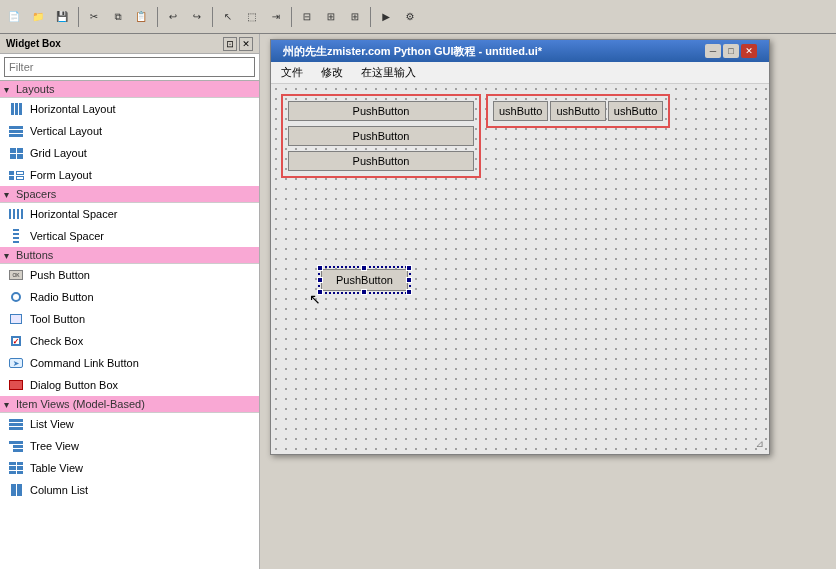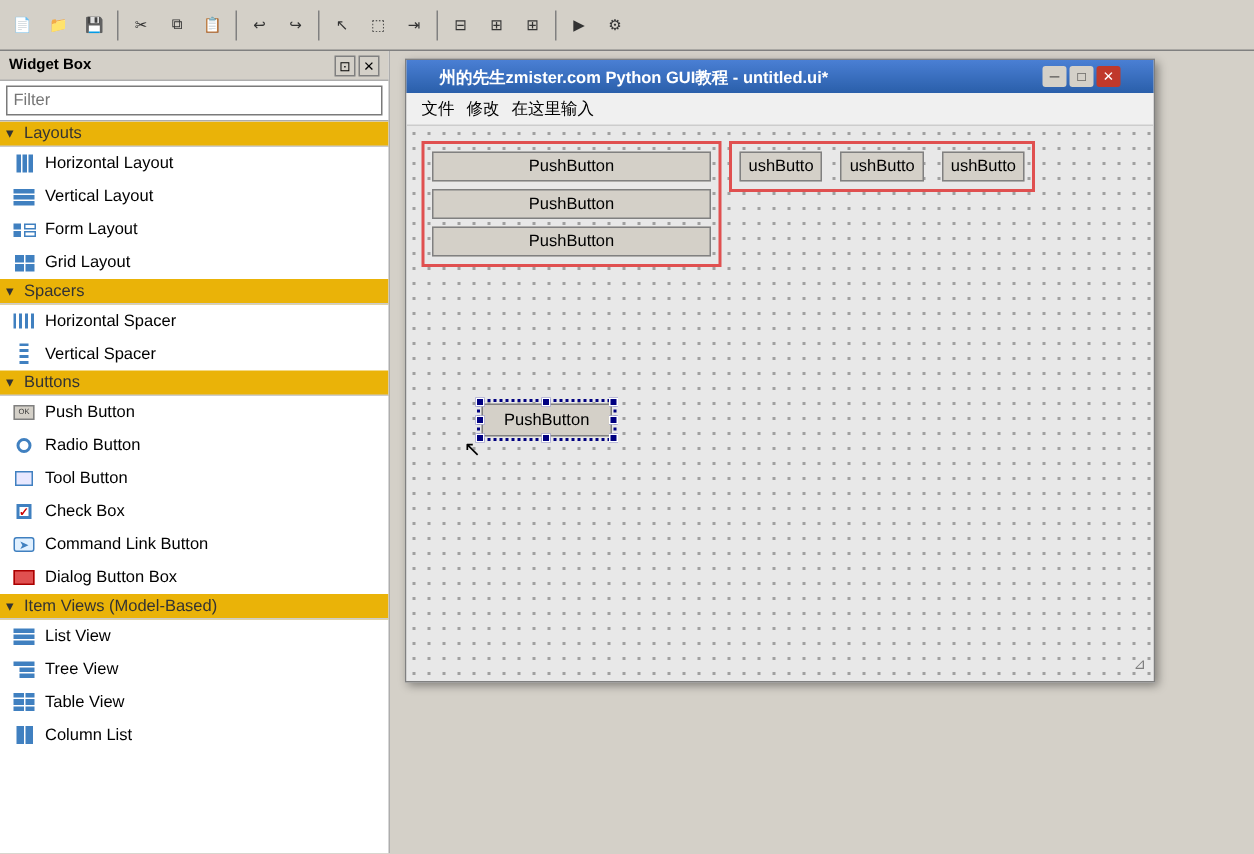--- a/index.html
+++ b/index.html
@@ -99,21 +99,21 @@
       border: 1px solid #7a7a7a;
       padding: 0 4px;
       font-size: 11px;
       background: white;
     }
     .widget-list {
       flex: 1;
       overflow-y: auto;
     }
     .section-header {
-      background: #eab308;
+      background: #f9a8d4;
       padding: 2px 4px 2px 16px;
       font-size: 11px;
       color: #333;
       border-bottom: 1px solid #ccc;
       cursor: pointer;
       display: flex;
       align-items: center;
       gap: 4px;
       position: relative;
     }
@@ -158,21 +158,21 @@
       top: 5px;
       left: 10px;
       width: 500px;
       background: #f0f0f0;
       border: 1px solid #808080;
       box-shadow: 2px 2px 6px rgba(0,0,0,0.4);
     }
     .designer-titlebar {
       background: linear-gradient(to bottom, #4a7fd4, #2a5faa);
       color: white;
-      padding: 3px 22px;
+      padding: 3px 12px;
       display: flex;
       align-items: center;
       justify-content: space-between;
       height: 22px;
     }
     .designer-titlebar .title-text {
       font-size: 11px;
       font-weight: bold;
     }
     .designer-titlebar .win-btns {
@@ -191,20 +191,21 @@
     }
     .win-btn-min { background: #d4d0c8; color: #333; }
     .win-btn-max { background: #d4d0c8; color: #333; }
     .win-btn-close { background: #c0392b; color: white; }
 
     .designer-menubar {
       background: #f0f0f0;
       border-bottom: 1px solid #ccc;
       padding: 2px 6px;
       display: flex;
+      gap: 10px;
       height: 22px;
       align-items: center;
     }
     .menu-item {
       font-size: 11px;
       color: #000;
       cursor: pointer;
       padding: 1px 4px;
     }
 
@@ -333,44 +334,44 @@
           <div class="icon-layout-v">
               <div></div>
               <div></div>
               <div></div>
             </div>
         </div>
         <span class="label">Vertical Layout</span>
       </div>
       <div class="widget-item">
         <div class="icon">
+          <div class="icon-grid">
+              <div></div>
+              <div></div>
+              <div></div>
+              <div></div>
+            </div>
+        </div>
+        <span class="label">Grid Layout</span>
+      </div>
+      <div class="widget-item">
+        <div class="icon">
           <div class="icon-form">
             <div class="icon-form-row">
                 <div class="icon-form-label"></div>
                 <div class="icon-form-field"></div>
               </div>
             <div class="icon-form-row">
                 <div class="icon-form-label"></div>
                 <div class="icon-form-field"></div>
               </div>
           </div>
         </div>
         <span class="label">Form Layout</span>
       </div>
-      <div class="widget-item">
-        <div class="icon">
-          <div class="icon-grid">
-              <div></div>
-              <div></div>
-              <div></div>
-              <div></div>
-            </div>
-        </div>
-        <span class="label">Grid Layout</span>
-      </div>
 
       <div class="section-header">
         <span>Spacers</span>
       </div>
       <div class="widget-item">
         <div class="icon">
           <div style="width:14px;height:10px;display:flex;align-items:center;background:repeating-linear-gradient(90deg,#4080c0 0,#4080c0 2px,transparent 2px,transparent 4px);"></div>
         </div>
         <span class="label">Horizontal Spacer</span>
       </div>
@@ -490,21 +491,21 @@
 
         <div style="position:relative;top:0;left:0;">
           <div class="form-layout-container">
             <button class="designer-button">PushButton</button>
             <button class="designer-button">PushButton</button>
             <button class="designer-button">PushButton</button>
           </div>
         </div>
 
         <div style="position:absolute;top:10px;left:215px;border:2px solid #e05050;padding:5px;background:transparent;">
-          <div style="display:flex;gap:12px;">
+          <div style="display:flex;gap:2px;">
             <button class="grid-btn" style="min-width:55px;font-size:11px;">ushButto</button>
             <button class="grid-btn" style="min-width:55px;font-size:11px;">ushButto</button>
             <button class="grid-btn" style="min-width:55px;font-size:11px;">ushButto</button>
           </div>
         </div>
 
         <div style="position:absolute;top:185px;left:50px;">
           <div style="position:relative;display:inline-block;">
             
             <div style="position:absolute;top:-4px;left:-4px;width:6px;height:6px;background:#000080;border:1px solid white;"></div>

